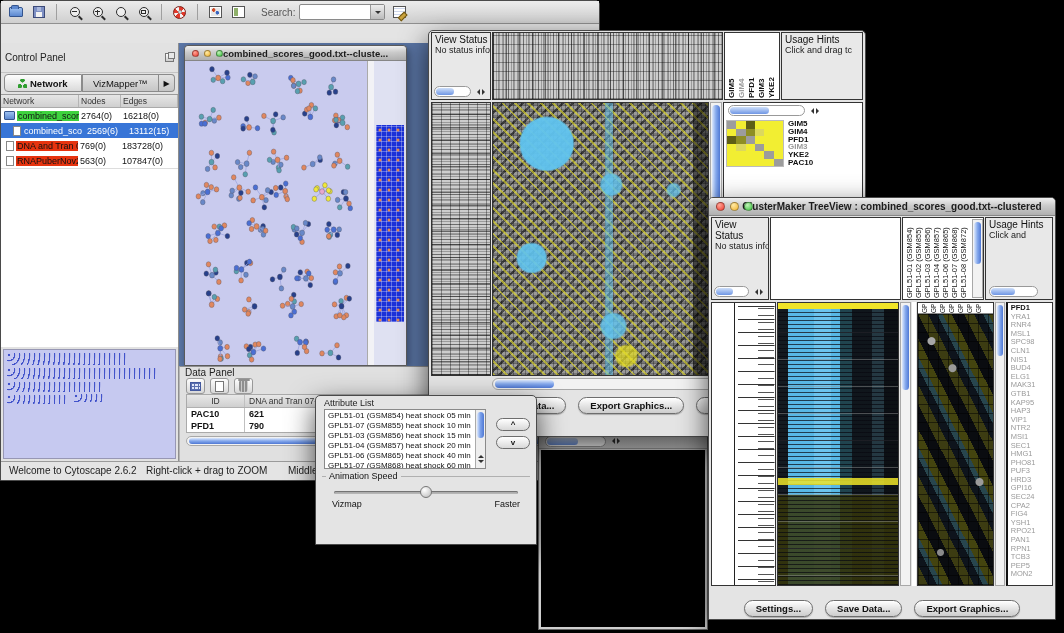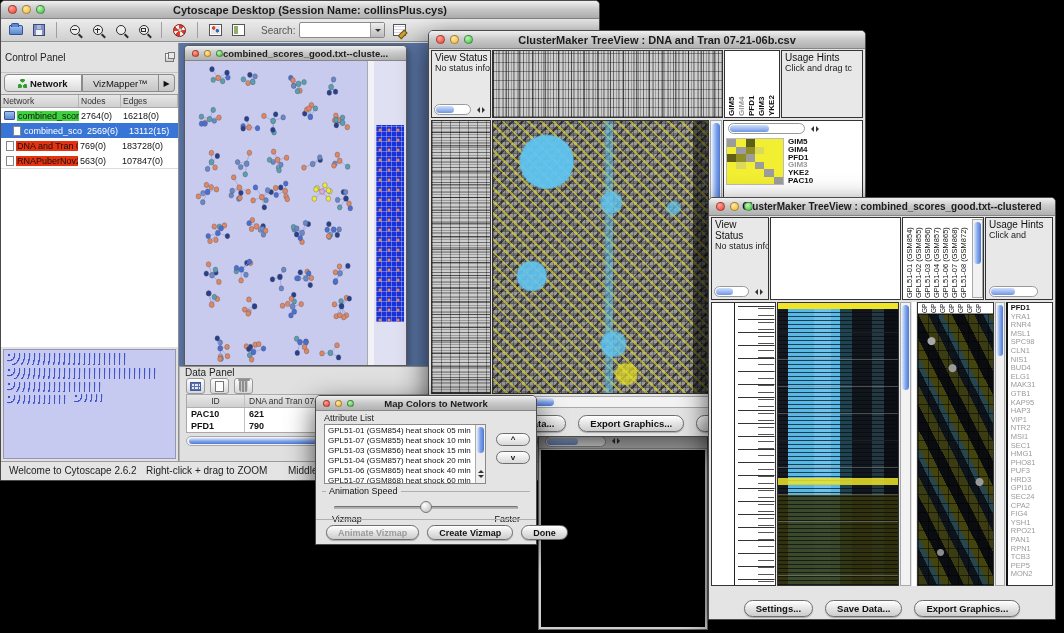--- a/index.html
+++ b/index.html
@@ -284,28 +284,20 @@
 #dlg-btns{position:absolute;left:0;right:0;bottom:0;height:26px;border-top:1px solid #b0b0b0;
   display:flex;align-items:center;gap:8px;padding:0 10px}
 #dlg-btns .cap{height:15px;font-size:9px;font-weight:bold}
 </style>
 </head>
 <body>
 
 <div class="stage">
 
   <div class="win" id="win-main">
-    <div class="tbar">
-      <div class="lights">
-        <span class="lt r"></span>
-        <span class="lt y"></span>
-        <span class="lt g"></span>
-      </div>
-      <span class="ttl">Cytoscape Desktop (Session Name: collinsPlus.cys)</span>
-    </div>
     <div id="main-toolbar">
       <span class="tico">
           <span class="ic-openf"></span>
         </span>
       <span class="tico">
           <span class="ic-save"></span>
         </span>
       <span class="tsep"></span>
       <span class="tico">
           <span class="mag minus"></span>
@@ -943,28 +935,20 @@
         <span class="marrows">
             <span class="arrL"></span>
             <span class="arrR"></span>
           </span>
       </span>
     </div>
     <div id="frag-body"></div>
   </div>
 
   <div class="win" id="win-tv1">
-    <div class="tbar">
-      <div class="lights">
-        <span class="lt r"></span>
-        <span class="lt y"></span>
-        <span class="lt g"></span>
-      </div>
-      <span class="ttl">ClusterMaker TreeView : DNA and Tran 07-21-06b.csv</span>
-    </div>
     <div class="tv-grid-top" id="tv1-top">
       <div class="tvpanel" id="tv1-vs">
         <div class="ptitle">View Status</div>
         <div class="ptext">No status info f</div>
         <span class="mini">
           <span class="mtrack">
               <span class="mthumb"></span>
             </span>
           <span class="marrows">
               <span class="arrL"></span>
@@ -1060,28 +1044,20 @@
       </div>
     </div>
     <div class="tv-btnrow" id="tv1-btns">
         <span class="cap">Save Data...</span>
         <span class="cap">Export Graphics...</span>
         <span class="cap">Flip Tree Nodes</span>
       </div>
   </div>
 
   <div class="win" id="dlg-map">
-    <div class="tbar small">
-      <div class="lights sm">
-        <span class="lt r"></span>
-        <span class="lt y"></span>
-        <span class="lt g"></span>
-      </div>
-      <span class="ttl">Map Colors to Network</span>
-    </div>
     <div id="dlg-body">
       <span id="attr-label">Attribute List</span>
       <div id="attr-list">
         <div>
             <div class="attr-item">GPL51-01 (GSM854) heat shock 05 min</div>
             <div class="attr-item">GPL51-07 (GSM855) heat shock 10 min</div>
             <div class="attr-item">GPL51-03 (GSM856) heat shock 15 min</div>
             <div class="attr-item">GPL51-04 (GSM857) heat shock 20 min</div>
             <div class="attr-item">GPL51-06 (GSM865) heat shock 40 min</div>
             <div class="attr-item">GPL51-07 (GSM868) heat shock 60 min</div>
@@ -1095,25 +1071,20 @@
       <span class="updown" id="btn-up">^</span>
       <span class="updown" id="btn-dn">v</span>
       <div id="anim-group">
         <span id="anim-label">Animation Speed</span>
         <div id="slider">
           <span id="slider-thumb"></span>
         </div>
         <span id="lbl-slower">Vizmap</span>
         <span id="lbl-faster">Faster</span>
       </div>
-      <div id="dlg-btns">
-        <span class="cap disabled">Animate Vizmap</span>
-        <span class="cap">Create Vizmap</span>
-        <span class="cap">Done</span>
-      </div>
     </div>
   </div>
 
   <div class="win" id="win-tv2">
     <div class="tbar">
       <div class="lights">
         <span class="lt r"></span>
         <span class="lt y"></span>
         <span class="lt g"></span>
       </div>

